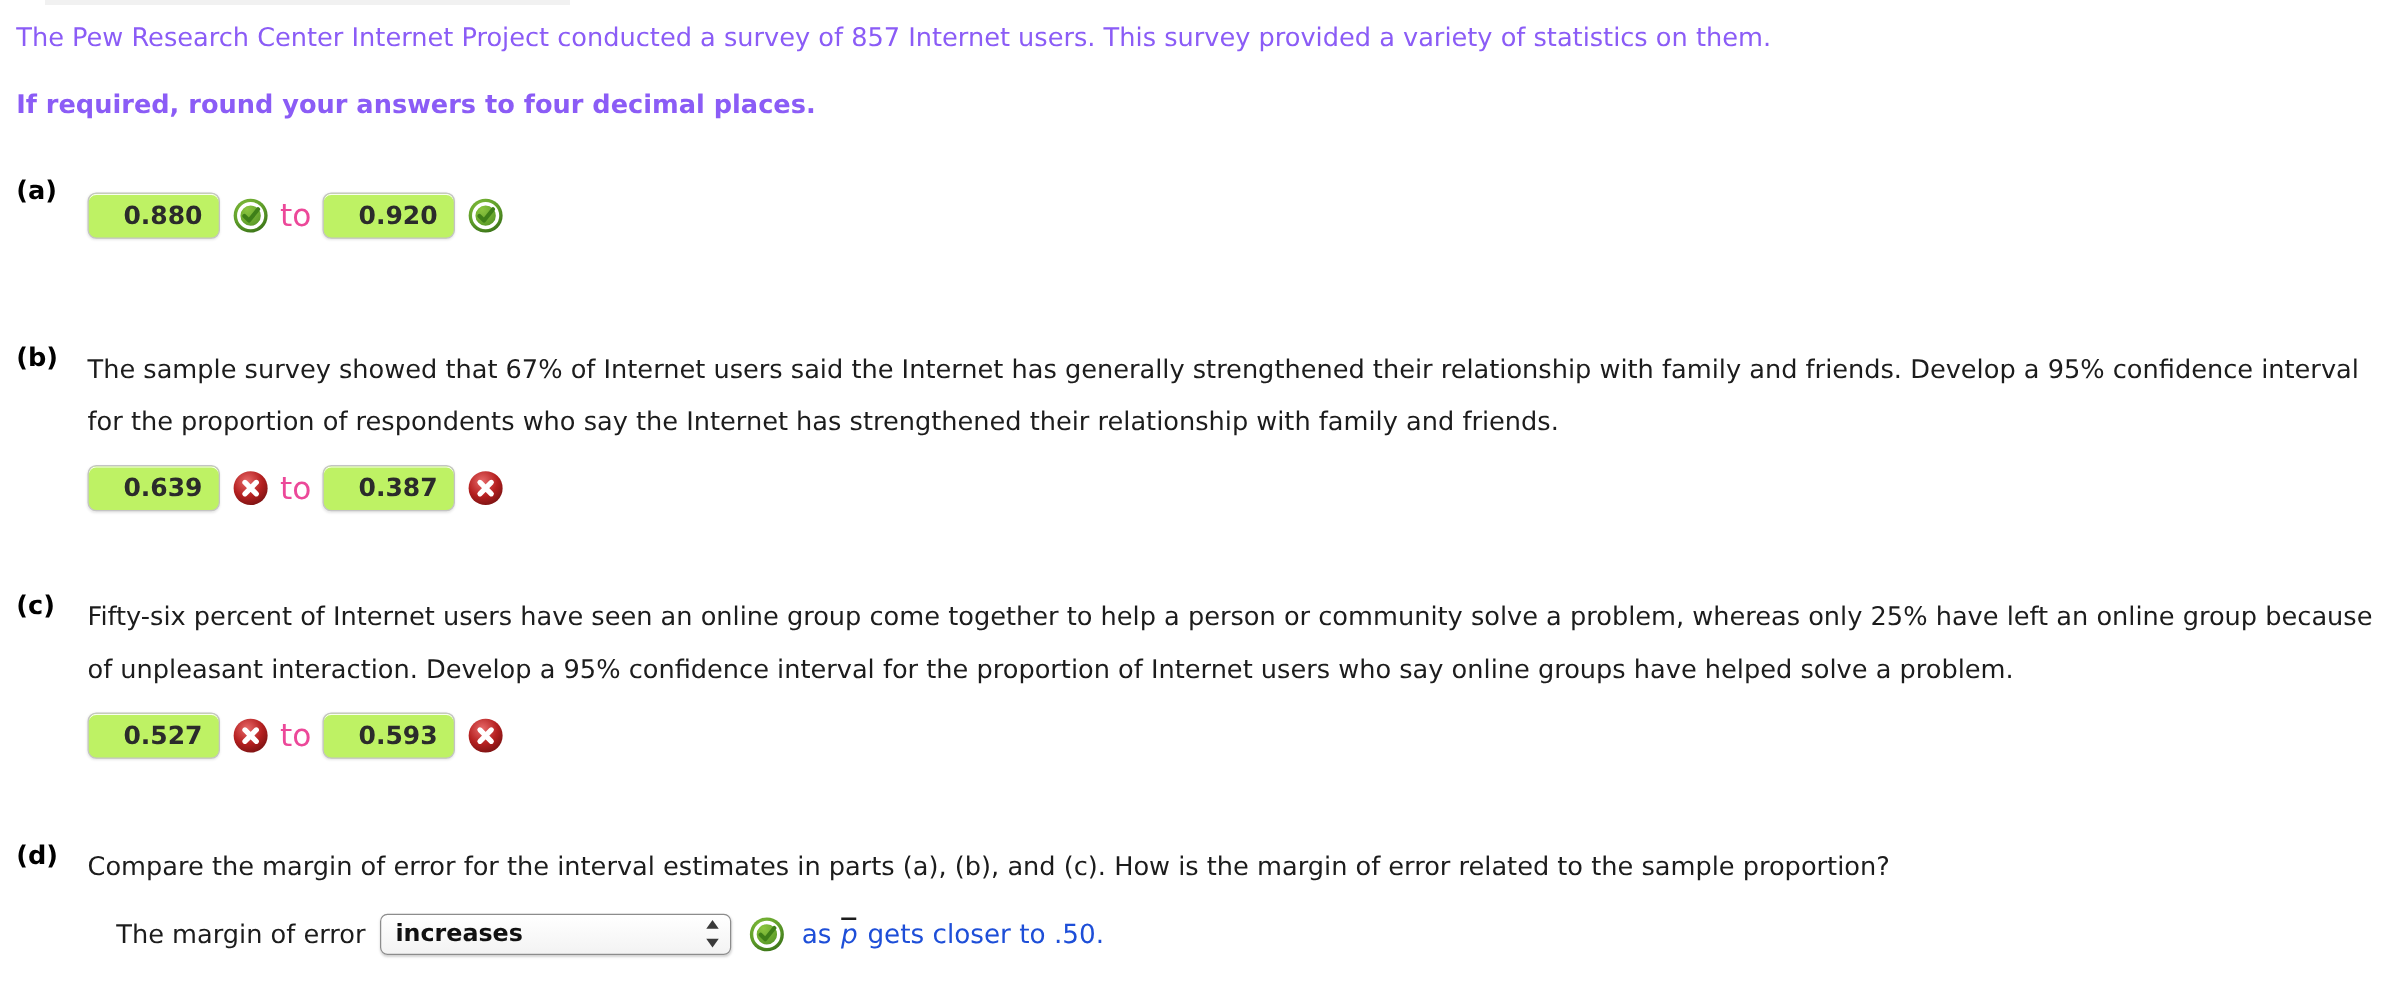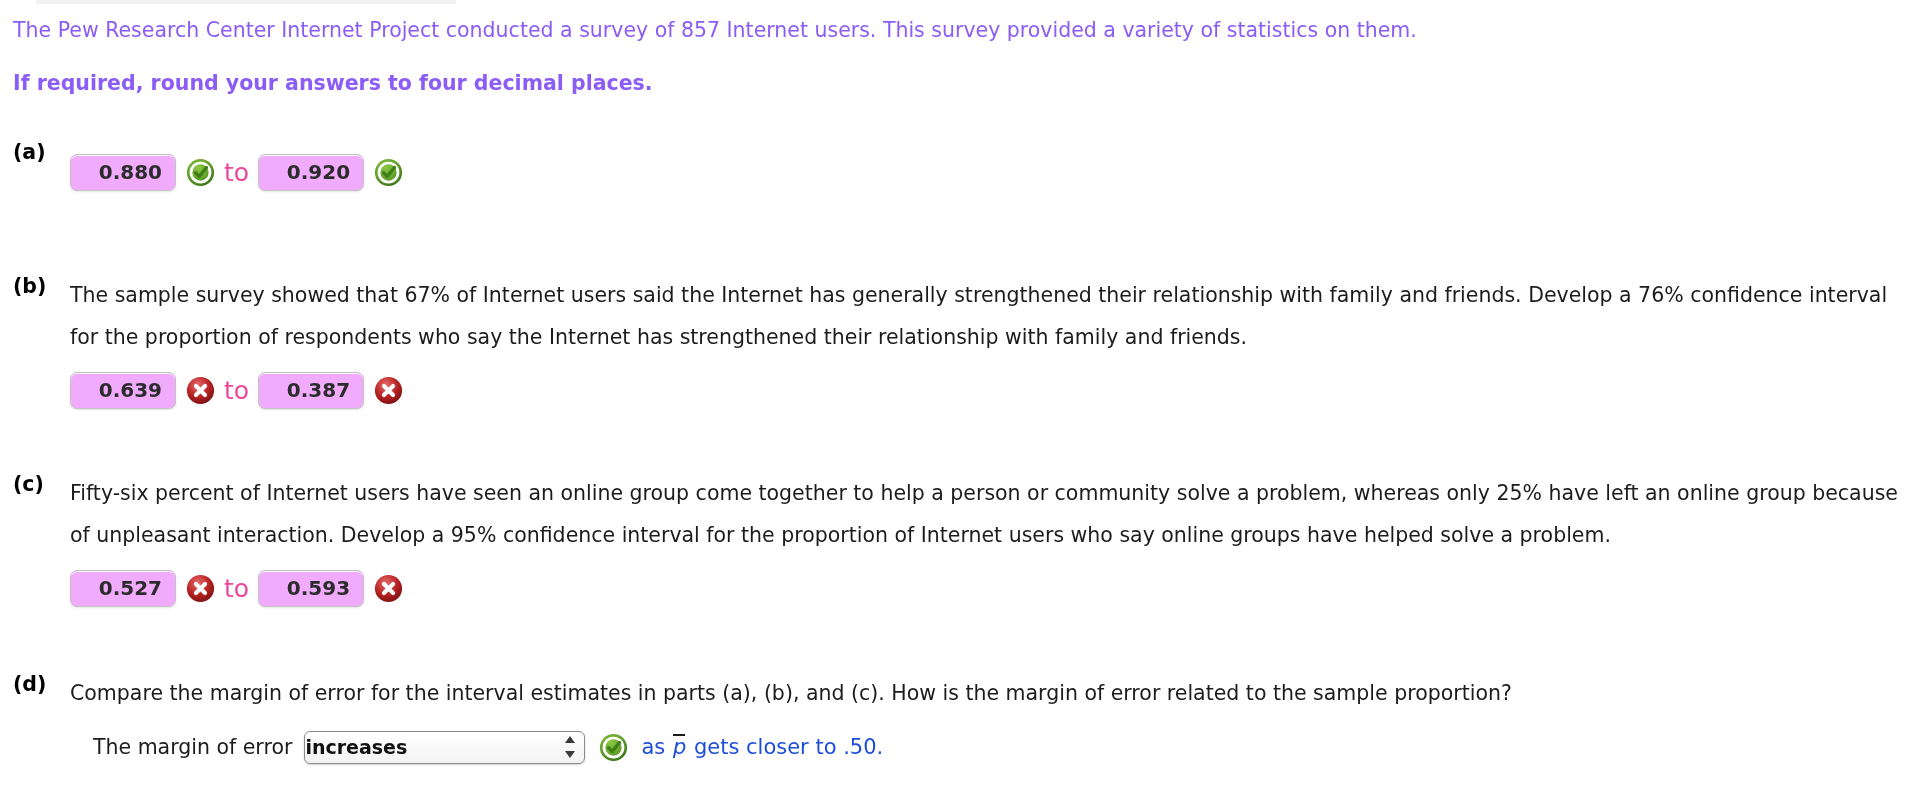--- a/index.html
+++ b/index.html
@@ -70,21 +70,21 @@
     align-items: center;
     gap: 0px;
     height: 44px;
   }
 
   .ans-box {
     width: 106px;
     height: 37px;
     border: 1px solid #c4c4c4;
     border-radius: 7px;
-    background: #f0abfc;
+    background: #bef264;
     box-shadow: 0 1px 2px rgba(0,0,0,0.10), inset 0 1px 0 rgba(255,255,255,0.9);
     display: flex;
     align-items: center;
     justify-content: flex-end;
     padding-right: 13px;
     box-sizing: border-box;
     font-weight: bold;
     font-size: 20px;
     color: #2b2b2b;
     font-family: "DejaVu Sans", "Liberation Sans", sans-serif;
@@ -122,20 +122,21 @@
     height: 33px;
     margin-left: 12px;
     margin-right: 0px;
     border: 1px solid #8c8c8c;
     border-radius: 6px;
     background: linear-gradient(#ffffff, #f3f3f3);
     box-shadow: 0 1px 2px rgba(0,0,0,0.18), inset 0 1px 0 #ffffff;
     box-sizing: border-box;
     display: flex;
     align-items: center;
+    padding-left: 11px;
     font-weight: bold;
     font-size: 19px;
     color: #111;
   }
   .stepper {
     position: absolute;
     right: 9px;
     top: 50%;
     transform: translateY(-50%);
     width: 11px;
@@ -214,21 +215,21 @@
           <circle cx="16" cy="16" r="15" fill="url(#gA)"></circle>
           <circle cx="16" cy="16" r="10.5" fill="none" stroke="#ffffff" stroke-width="3"></circle>
           <path d="M10.5 16.3 L14.6 20.3 L22.6 10.4" fill="none" stroke="#3e7f18" stroke-width="3.6" stroke-linecap="round" stroke-linejoin="round"></path>
         </svg>
       </span>
     </div>
   </div>
 
   <div class="part" id="part-b" style="top:274px;">
     <div class="part-label">(b)</div>
-    <div class="part-body">The sample survey showed that 67% of Internet users said the Internet has generally strengthened their relationship with family and friends. Develop a 76% confidence interval for the proportion of respondents who say the Internet has strengthened their relationship with family and friends.</div>
+    <div class="part-body">The sample survey showed that 67% of Internet users said the Internet has generally strengthened their relationship with family and friends. Develop a 95% confidence interval for the proportion of respondents who say the Internet has strengthened their relationship with family and friends.</div>
     <div class="answer-row">
       <div class="ans-box">0.639</div>
       <span class="status-icon">
         <svg viewBox="0 0 32 32" width="29" height="29" aria-hidden="true">
           <defs>
             <radialGradient id="rA" cx="40%" cy="30%" r="80%">
               <stop offset="0%" stop-color="#e86a6a"></stop>
               <stop offset="55%" stop-color="#b52020"></stop>
               <stop offset="100%" stop-color="#701010"></stop>
             </radialGradient>

